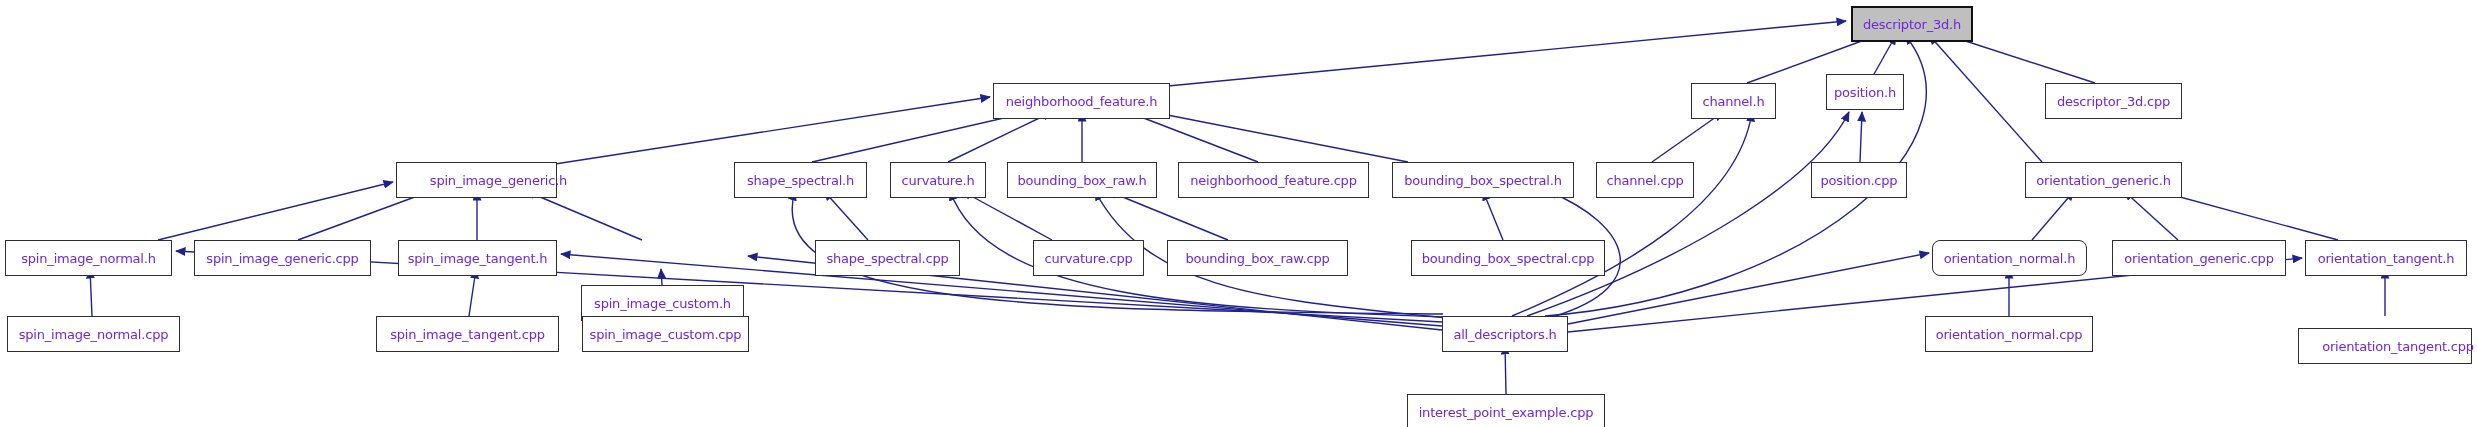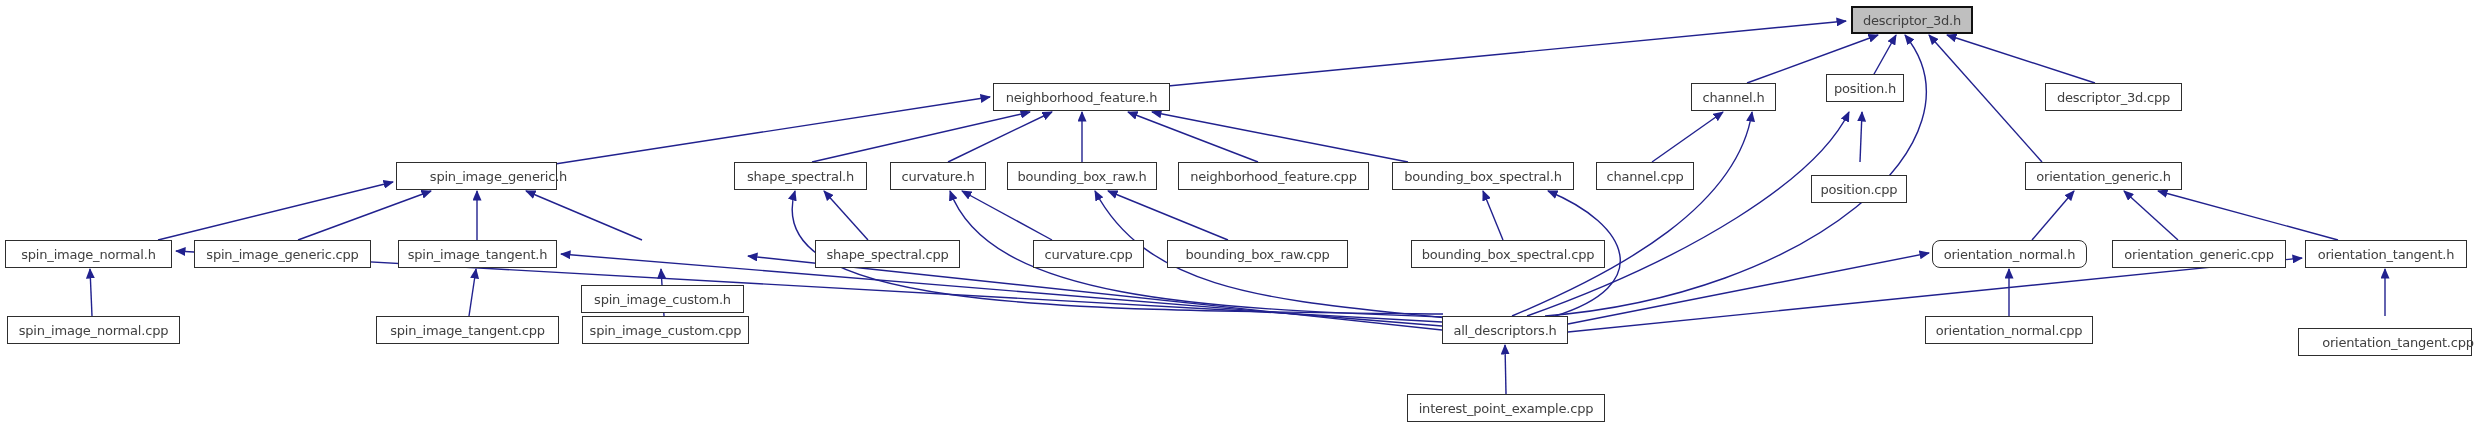--- a/index.html
+++ b/index.html
@@ -6,24 +6,24 @@
   #graph-canvas{
     position:relative;
     width:2477px;height:427px;
     background:#ffffff;
     font-family:"DejaVu Sans","Liberation Sans",sans-serif;
     overflow:hidden;
   }
   #edge-layer{position:absolute;left:0;top:0;width:2477px;height:427px;z-index:1;}
   .graph-node{
     position:absolute;
-    height:28px;
+    height:36px;
     background:#ffffff;
     border:1px solid #2e2e2e;
-    color:#404040;
+    color:#6d28d9;
     font-size:13px;
     letter-spacing:-0.2px;
     display:flex;align-items:center;justify-content:center;
     white-space:nowrap;
     z-index:2;
     box-sizing:border-box;
     cursor:pointer;
   }
   .graph-node.root{
     background:#bfbfbf;
@@ -92,21 +92,21 @@
     <div class="graph-node" style="left: 1691px; top: 83px; width: 85px;">channel.h</div>
     <div class="graph-node" style="left: 1826px; top: 74px; width: 78px;">position.h</div>
     <div class="graph-node" style="left: 2045px; top: 83px; width: 137px;">descriptor_3d.cpp</div>
     <div class="graph-node" style="left: 396px; top: 162px; width: 161px; padding-left: 44px;">spin_image_generic.h</div>
     <div class="graph-node" style="left: 734px; top: 162px; width: 133px;">shape_spectral.h</div>
     <div class="graph-node" style="left: 890px; top: 162px; width: 96px;">curvature.h</div>
     <div class="graph-node" style="left: 1007px; top: 162px; width: 150px;">bounding_box_raw.h</div>
     <div class="graph-node" style="left: 1178px; top: 162px; width: 191px;">neighborhood_feature.cpp</div>
     <div class="graph-node" style="left: 1392px; top: 162px; width: 182px;">bounding_box_spectral.h</div>
     <div class="graph-node" style="left: 1596px; top: 162px; width: 98px;">channel.cpp</div>
-    <div class="graph-node" style="left: 1811px; top: 175px; width: 96px;">position.cpp</div>
+    <div class="graph-node" style="left: 1811px; top: 162px; width: 96px;">position.cpp</div>
     <div class="graph-node" style="left: 2025px; top: 162px; width: 157px;">orientation_generic.h</div>
     <div class="graph-node" style="left: 5px; top: 240px; width: 167px;">spin_image_normal.h</div>
     <div class="graph-node" style="left: 194px; top: 240px; width: 177px;">spin_image_generic.cpp</div>
     <div class="graph-node" style="left: 398px; top: 240px; width: 159px;">spin_image_tangent.h</div>
     <div class="graph-node" style="left: 581px; top: 244px; width: 163px; margin-top: 41px;">spin_image_custom.h</div>
     <div class="graph-node" style="left: 815px; top: 240px; width: 145px;">shape_spectral.cpp</div>
     <div class="graph-node" style="left: 1033px; top: 240px; width: 111px;">curvature.cpp</div>
     <div class="graph-node" style="left: 1167px; top: 240px; width: 181px;">bounding_box_raw.cpp</div>
     <div class="graph-node" style="left: 1411px; top: 240px; width: 194px;">bounding_box_spectral.cpp</div>
     <div class="graph-node" style="left: 1932px; top: 240px; width: 155px; border-radius: 8px;">orientation_normal.h</div>

